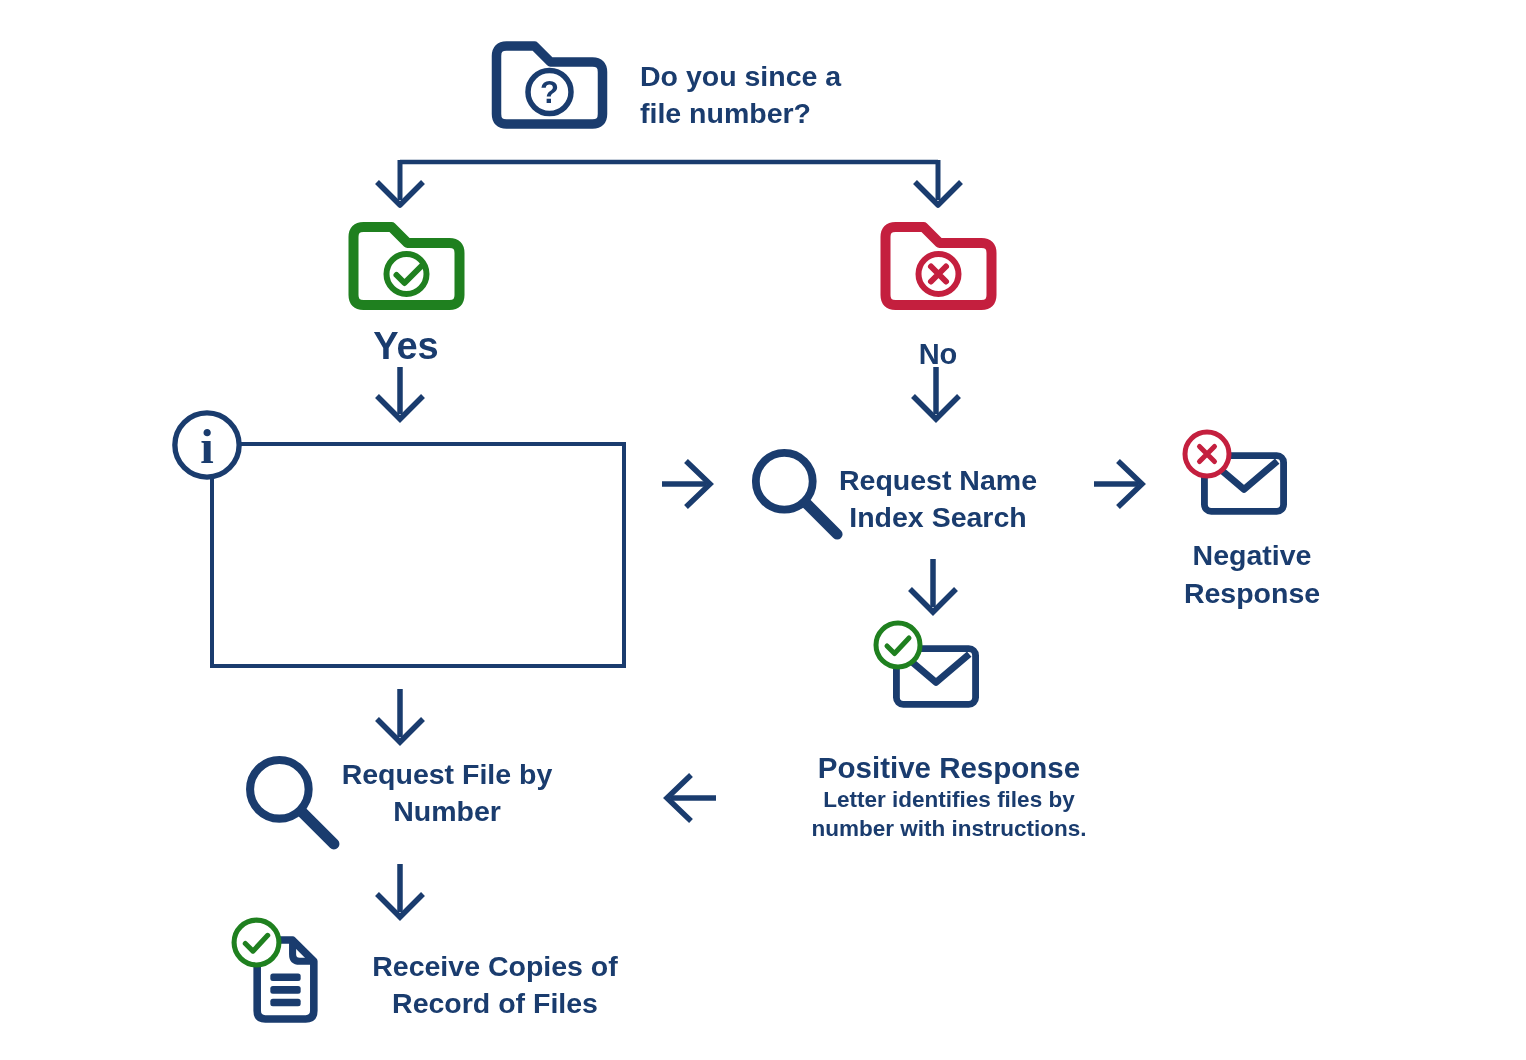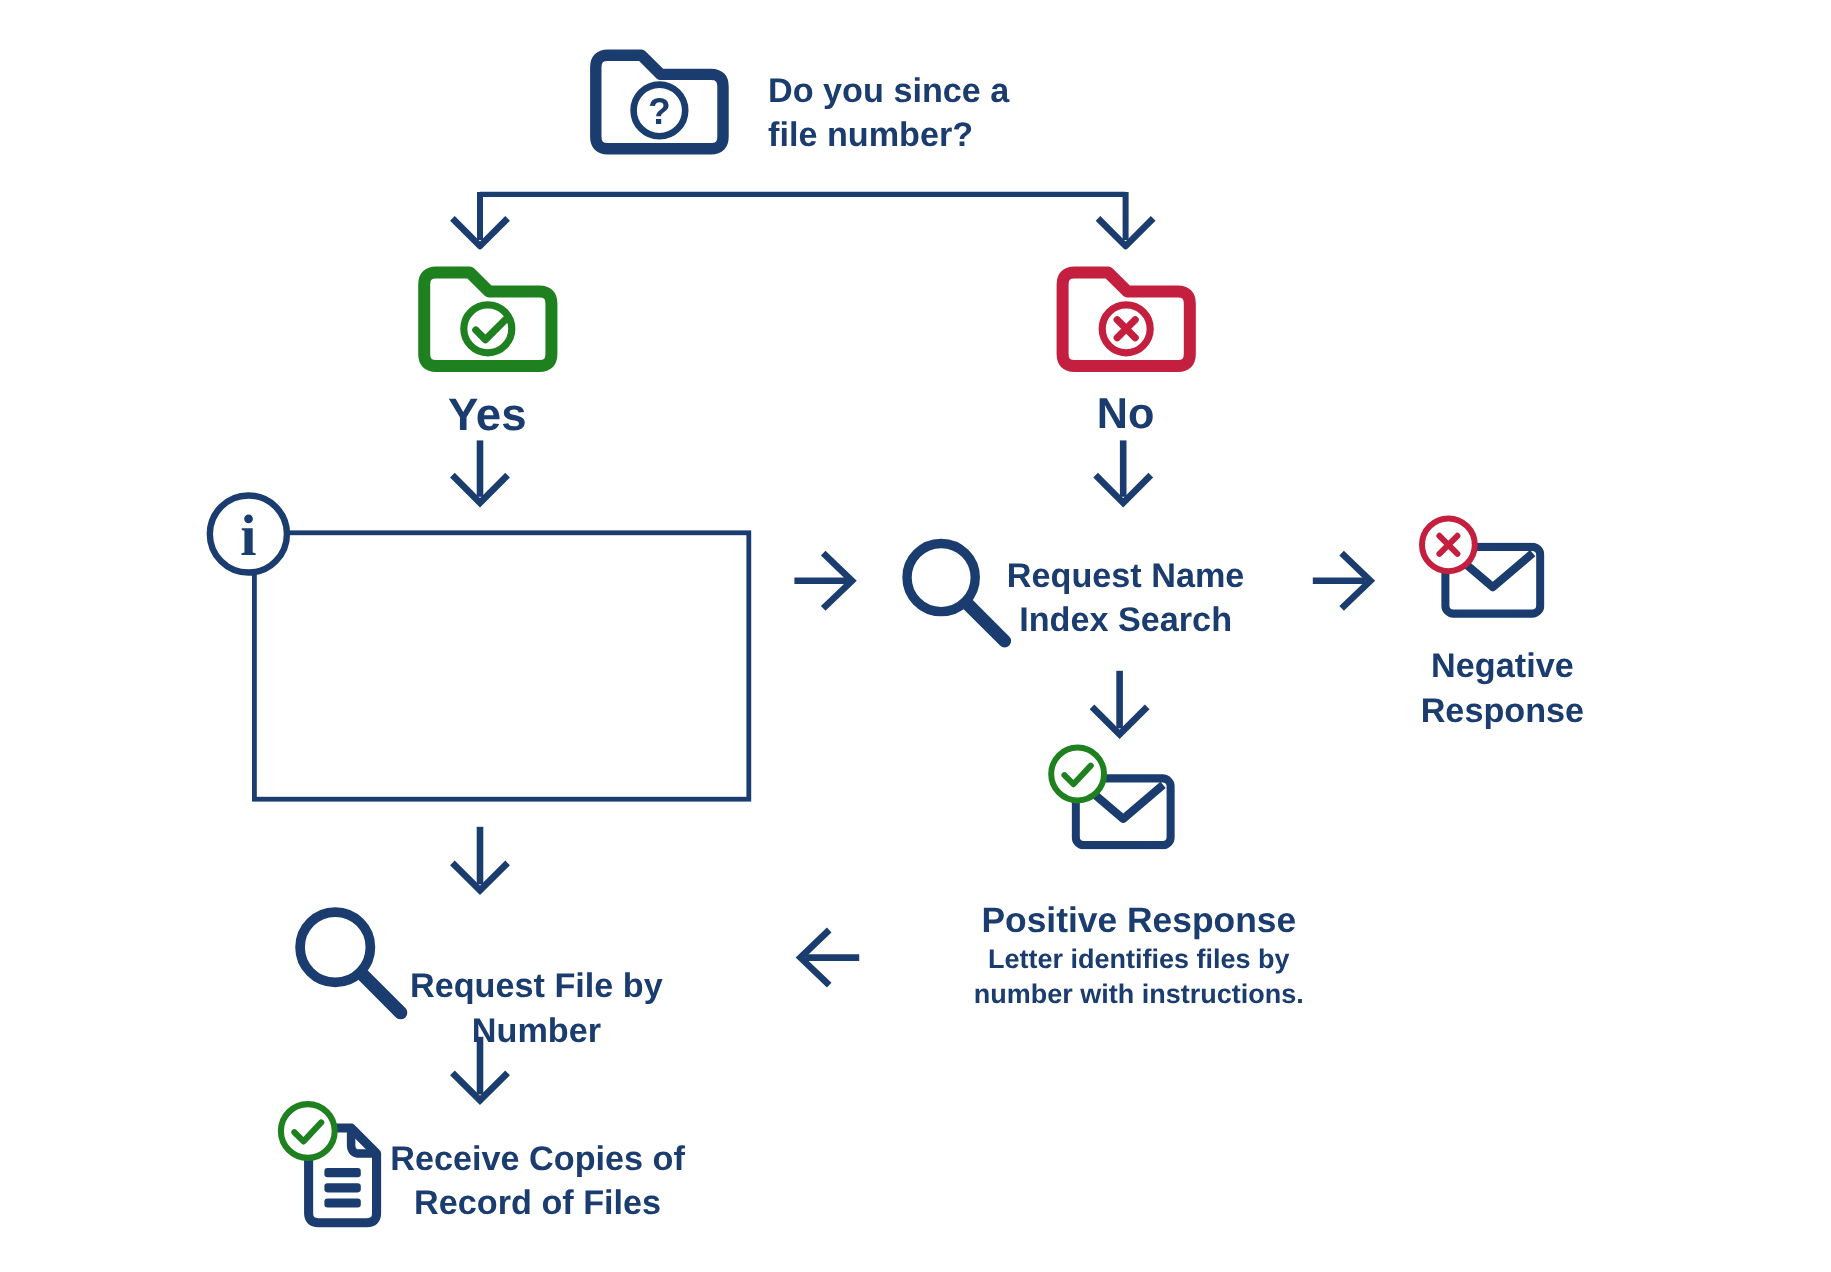--- a/index.html
+++ b/index.html
@@ -88,21 +88,21 @@
     <circle class="sg nf" stroke-width="6" cx="59" cy="55" r="20"></circle>
     <path class="sg nf" stroke-width="6" stroke-linecap="round" stroke-linejoin="round" d="M49 56 L57 64 L74 47"></path>
   </svg>
   <div class="txt center" style="left:346px;top:322px;width:120px;font-size:38px;">Yes</div>
 
   <svg class="abs" style="left:879px;top:219px" width="119" height="92" viewBox="0 0 118 92">
     <path class="sr nf" stroke-width="10" stroke-linejoin="round" d="M16 8 H44 L60 24 H102 Q112 24 112 34 V76 Q112 86 102 86 H16 Q6 86 6 76 V18 Q6 8 16 8 Z"></path>
     <circle class="sr nf" stroke-width="6" cx="59" cy="55" r="20"></circle>
     <path class="sr nf" stroke-width="6" stroke-linecap="round" d="M51.5 47.5 L66.5 62.5 M66.5 47.5 L51.5 62.5"></path>
   </svg>
-  <div class="txt center" style="left:878px;top:322px;width:120px;font-size:36px;">No</div>
+  <div class="txt center" style="left:878px;top:336px;width:120px;font-size:29px;">No</div>
 
   <div class="infobox"></div>
   <svg class="abs" style="left:170px;top:408px" width="74" height="74" viewBox="0 0 76 76">
     <circle class="sn fw" stroke-width="5.5" cx="38" cy="38" r="33"></circle>
     <text class="iglyph" x="38" y="56" font-size="50" text-anchor="middle">i</text>
   </svg>
 
   <svg class="abs" style="left:749px;top:446px" width="98" height="98" viewBox="0 0 100 100">
     <circle class="sn nf" stroke-width="8" cx="36" cy="36" r="29"></circle>
     <line class="sn" stroke-width="11" stroke-linecap="round" x1="59" y1="59" x2="90" y2="90"></line>
@@ -134,32 +134,32 @@
     </svg>
   </div>
   <div class="txt center" style="left:799px;top:749px;width:300px;font-size:29.5px;">Positive Response</div>
   <div class="txt center" style="left:799px;top:785px;width:300px;font-size:22.5px;line-height:1.3;">Letter identifies files by
 number with instructions.</div>
 
   <svg class="abs" style="left:243px;top:753px" width="101" height="101" viewBox="0 0 100 100">
     <circle class="sn nf" stroke-width="8" cx="36" cy="36" r="29"></circle>
     <line class="sn" stroke-width="11" stroke-linecap="round" x1="59" y1="59" x2="90" y2="90"></line>
   </svg>
-  <div class="txt center" style="left:322px;top:756px;width:250px;font-size:28.5px;margin-top:48px;">Request File by
+  <div class="txt center" style="left:322px;top:756px;width:250px;font-size:28.5px;">Request File by
 Number</div>
 
   <div class="abs" style="left:230px;top:916px;width:92px;height:110px;">
     <svg class="abs" style="left:22px;top:19px" width="67" height="89" viewBox="0 0 66 88">
       <path class="sn fw" stroke-width="7.5" stroke-linejoin="round" d="M13 5 H40 L61 26 V75 Q61 83 53 83 H13 Q5 83 5 75 V13 Q5 5 13 5 Z"></path>
       <path class="sn nf" stroke-width="7" stroke-linejoin="round" d="M40 5 V19 Q40 26 47 26 H61"></path>
       <rect class="fn" x="18" y="38" width="30" height="7.5" rx="2.5"></rect>
       <rect class="fn" x="18" y="50.5" width="30" height="7.5" rx="2.5"></rect>
       <rect class="fn" x="18" y="63" width="30" height="7.5" rx="2.5"></rect>
     </svg>
     <svg class="abs" style="left:0;top:0" width="53" height="53" viewBox="0 0 52 52">
       <circle class="sg fw" stroke-width="5" cx="26" cy="26" r="22"></circle>
       <path class="sg nf" stroke-width="5" stroke-linecap="round" stroke-linejoin="round" d="M15 27 L22.5 34.5 L37 19"></path>
     </svg>
   </div>
-  <div class="txt center" style="left:318px;top:948px;width:260px;font-size:28.5px;">Receive Copies of
+  <div class="txt center" style="left:318px;top:948px;width:260px;font-size:28.5px;padding-left:47px;">Receive Copies of
 Record of Files</div>
 
 </div>
 
 </body></html>

